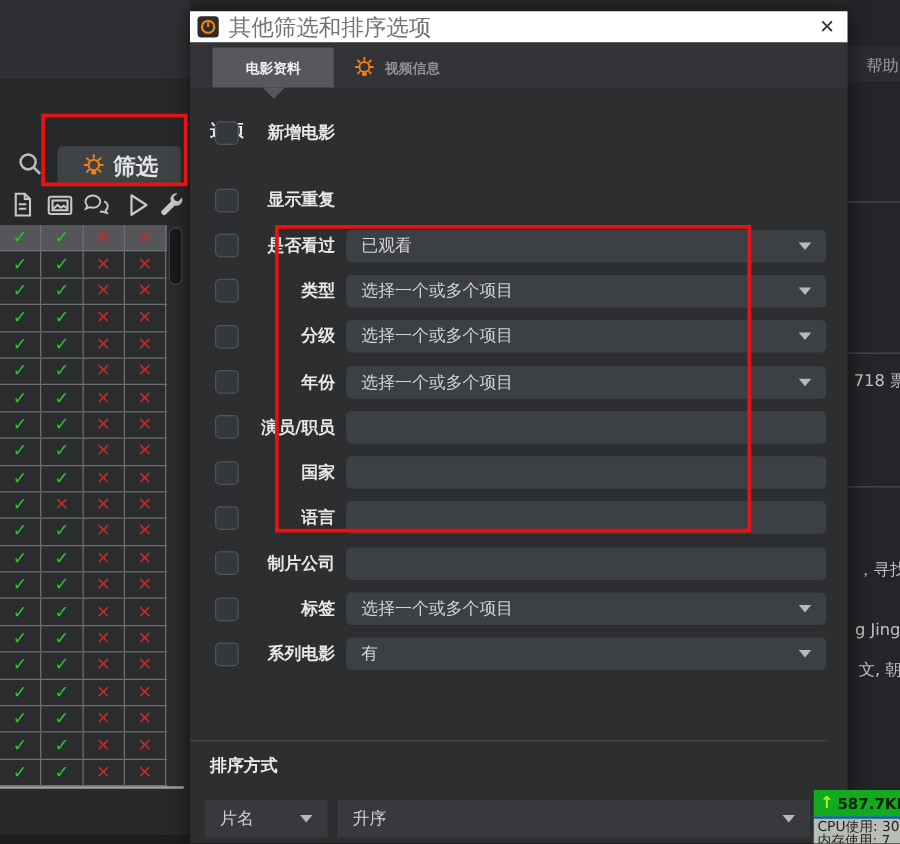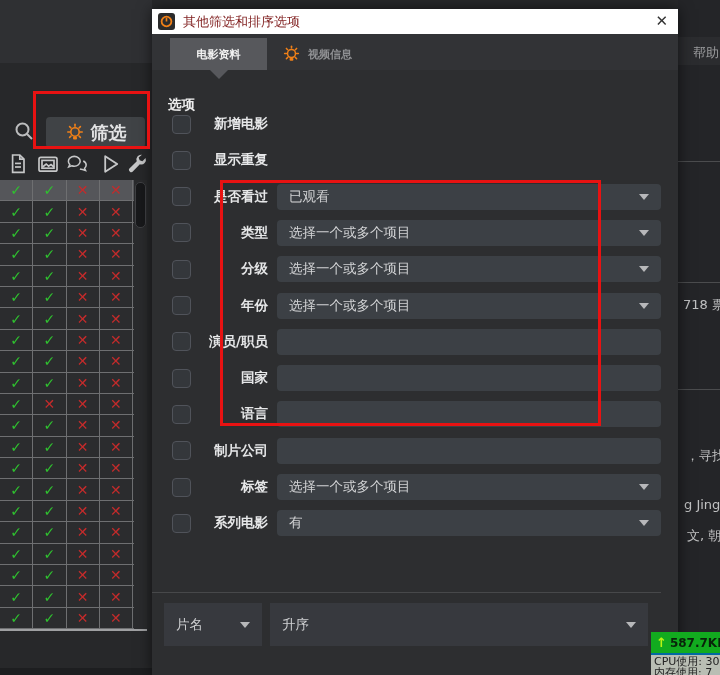--- a/index.html
+++ b/index.html
@@ -33,21 +33,21 @@
   .help-item{position:absolute;left:15px;top:44px;color:#9b9c9e;font-size:13px;white-space:nowrap;}
   .rdiv{position:absolute;left:0;width:42px;height:1px;background:#4b4c4e;}
   .frag{position:absolute;color:#c0c1c2;font-size:13px;white-space:nowrap;}
   
   .dialog{position:absolute;left:152px;top:9px;width:526px;height:666px;background:#2d2e30;
           box-shadow:0 0 14px rgba(0,0,0,.6);}
   .titlebar{position:absolute;left:0;top:0;width:526px;height:25px;background:#ffffff;
             display:flex;align-items:center;}
   .app-icon{width:17px;height:17px;margin-left:6px;background:#2b2b2b;border-radius:3px;
             display:flex;align-items:center;justify-content:center;}
-  .title-text{margin-left:8px;color:#7f1d1d;font-size:13px;white-space:nowrap;}
+  .title-text{margin-left:8px;color:#737373;font-size:18px;white-space:nowrap;}
   .close-btn{margin-left:auto;margin-right:10px;color:#333;font-size:15px;line-height:1;cursor:default;}
   .tabbar{position:absolute;left:0;top:25px;width:526px;height:36px;background:#323336;}
   .tab-active{position:absolute;left:18px;top:4px;width:97px;height:32px;background:#57585c;
               display:flex;align-items:center;justify-content:center;
               color:#f2f2f2;font-size:11px;font-weight:bold;}
   .tab-active::after{content:"";position:absolute;top:32px;left:50%;margin-left:-9px;
               border:9px solid transparent;border-top:9px solid #57585c;border-bottom:none;}
   .tab-inactive{position:absolute;left:130px;top:4px;height:32px;display:flex;align-items:center;gap:7px;
               color:#8f9093;font-size:11px;font-weight:bold;}
   .dlg-heading{position:absolute;left:16px;color:#ececec;font-size:13.5px;font-weight:600;white-space:nowrap;}
@@ -55,21 +55,21 @@
   .checkbox{position:absolute;left:20px;width:19px;height:19px;border-radius:4px;background:#34373b;
             border:1px solid #50535a;box-sizing:border-box;}
   .opt-label{position:absolute;left:10px;width:106px;text-align:right;color:#e6e7e8;
              font-size:13.5px;font-weight:600;white-space:nowrap;}
   .field{position:absolute;left:125px;width:384px;height:26px;background:#3c4045;border-radius:4px;
          display:flex;align-items:center;box-sizing:border-box;padding:0 12px;}
   .field-text{color:#d2d3d5;font-size:13.5px;white-space:nowrap;overflow:hidden;}
   .dd-arrow{margin-left:auto;width:0;height:0;border-left:5px solid transparent;
             border-right:5px solid transparent;border-top:6px solid #b7b8ba;}
   .divider{position:absolute;left:0;top:583px;width:509px;height:1px;background:#47484a;}
-  .sort-dd{position:absolute;top:594px;height:43px;background:#37393e;border-radius:0;
+  .sort-dd{position:absolute;top:631px;height:30px;background:#37393e;border-radius:0;
            display:flex;align-items:center;box-sizing:border-box;padding:0 12px;}
   .sort-dd .field-text{color:#cfd0d2;}
   
   .red-rect{position:absolute;border:3px solid #e81212;box-sizing:border-box;z-index:60;}
   #red-rect-filter{left:33px;top:91px;width:117px;height:58px;}
   #red-rect-fields{left:220px;top:180px;width:381px;height:246px;}
   .net-badge{position:absolute;left:651px;top:632px;width:69px;height:21px;background:#12ab1f;z-index:70;
              display:flex;align-items:center;gap:3px;padding-left:5px;box-sizing:border-box;overflow:hidden;}
   .net-badge .arrow{color:#b9f214;font-size:13px;font-weight:bold;line-height:1;}
   .net-badge .txt{color:#09230a;font-size:12px;font-weight:bold;white-space:nowrap;}
@@ -326,21 +326,21 @@
             <rect x="8" y="13.6" width="4" height="3" rx="1" fill="#f08018"></rect>
           </svg>
         </span>
         <span>视频信息</span>
       </div>
     </div>
 
     <div class="dlg-heading" style="top:87px">选项</div>
 
     <div id="dialog-rows">
-        <div class="opt-row" style="top: 97px; padding-left: 16px;">
+        <div class="opt-row" style="top: 79px; padding-left: 16px;">
           <div class="checkbox"></div>
           <div class="opt-label">新增电影</div>
         </div>
         <div class="opt-row" style="top: 133.3px;">
           <div class="checkbox"></div>
           <div class="opt-label">显示重复</div>
         </div>
         <div class="opt-row" style="top: 169.6px;">
           <div class="checkbox"></div>
           <div class="opt-label">是否看过</div>

